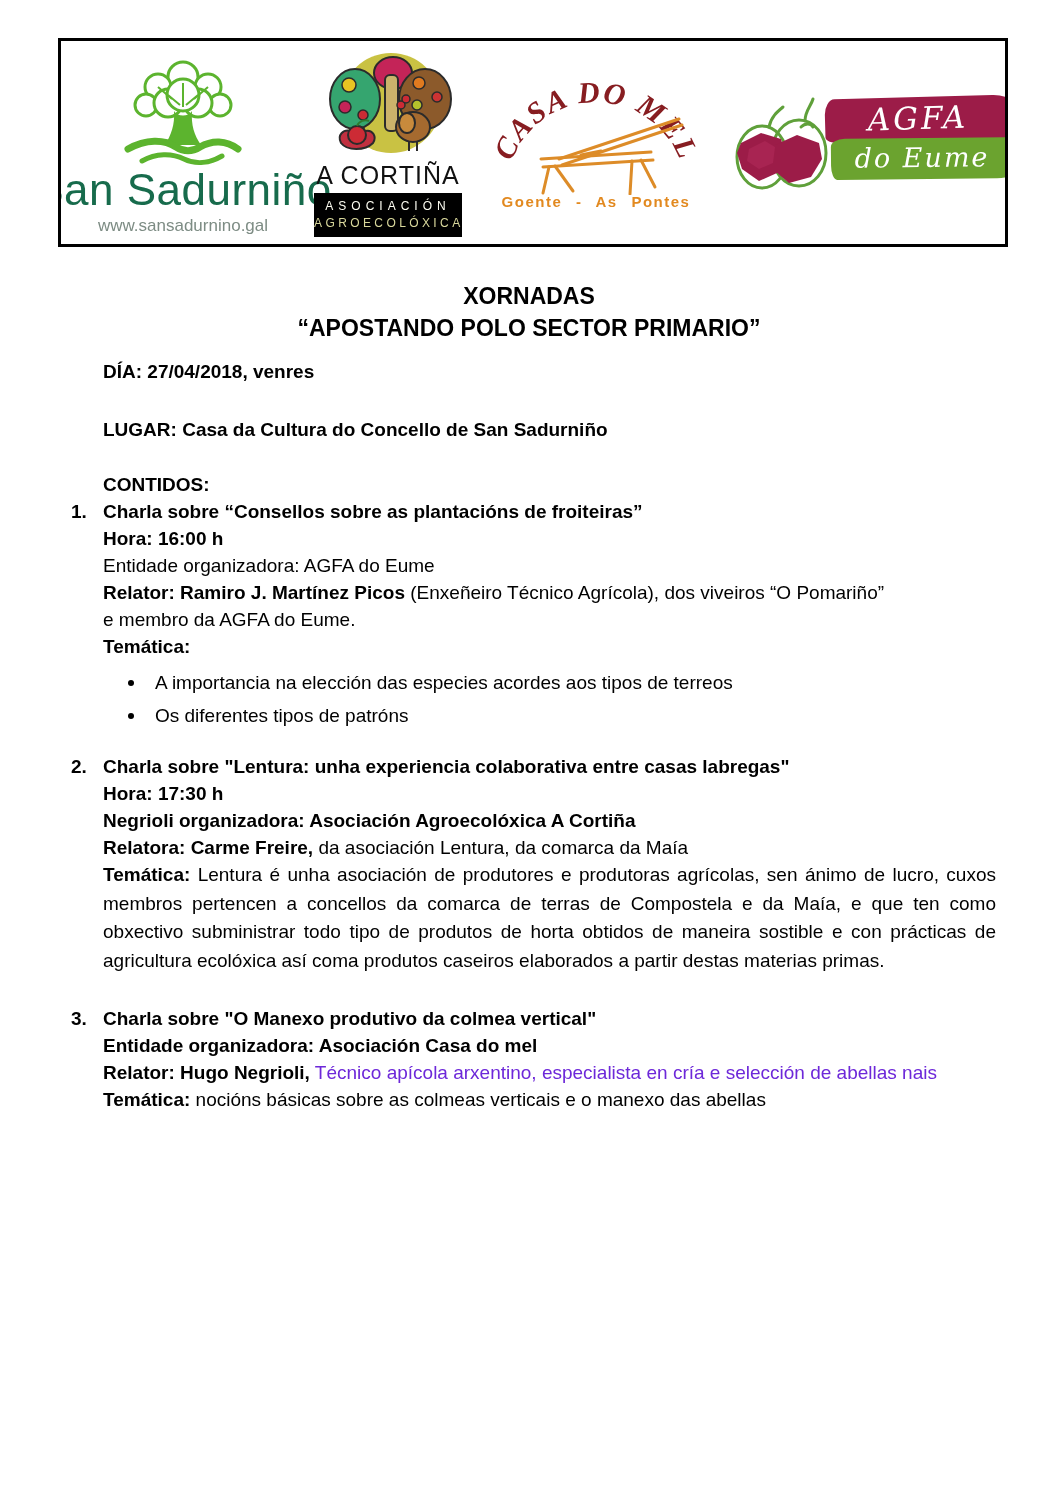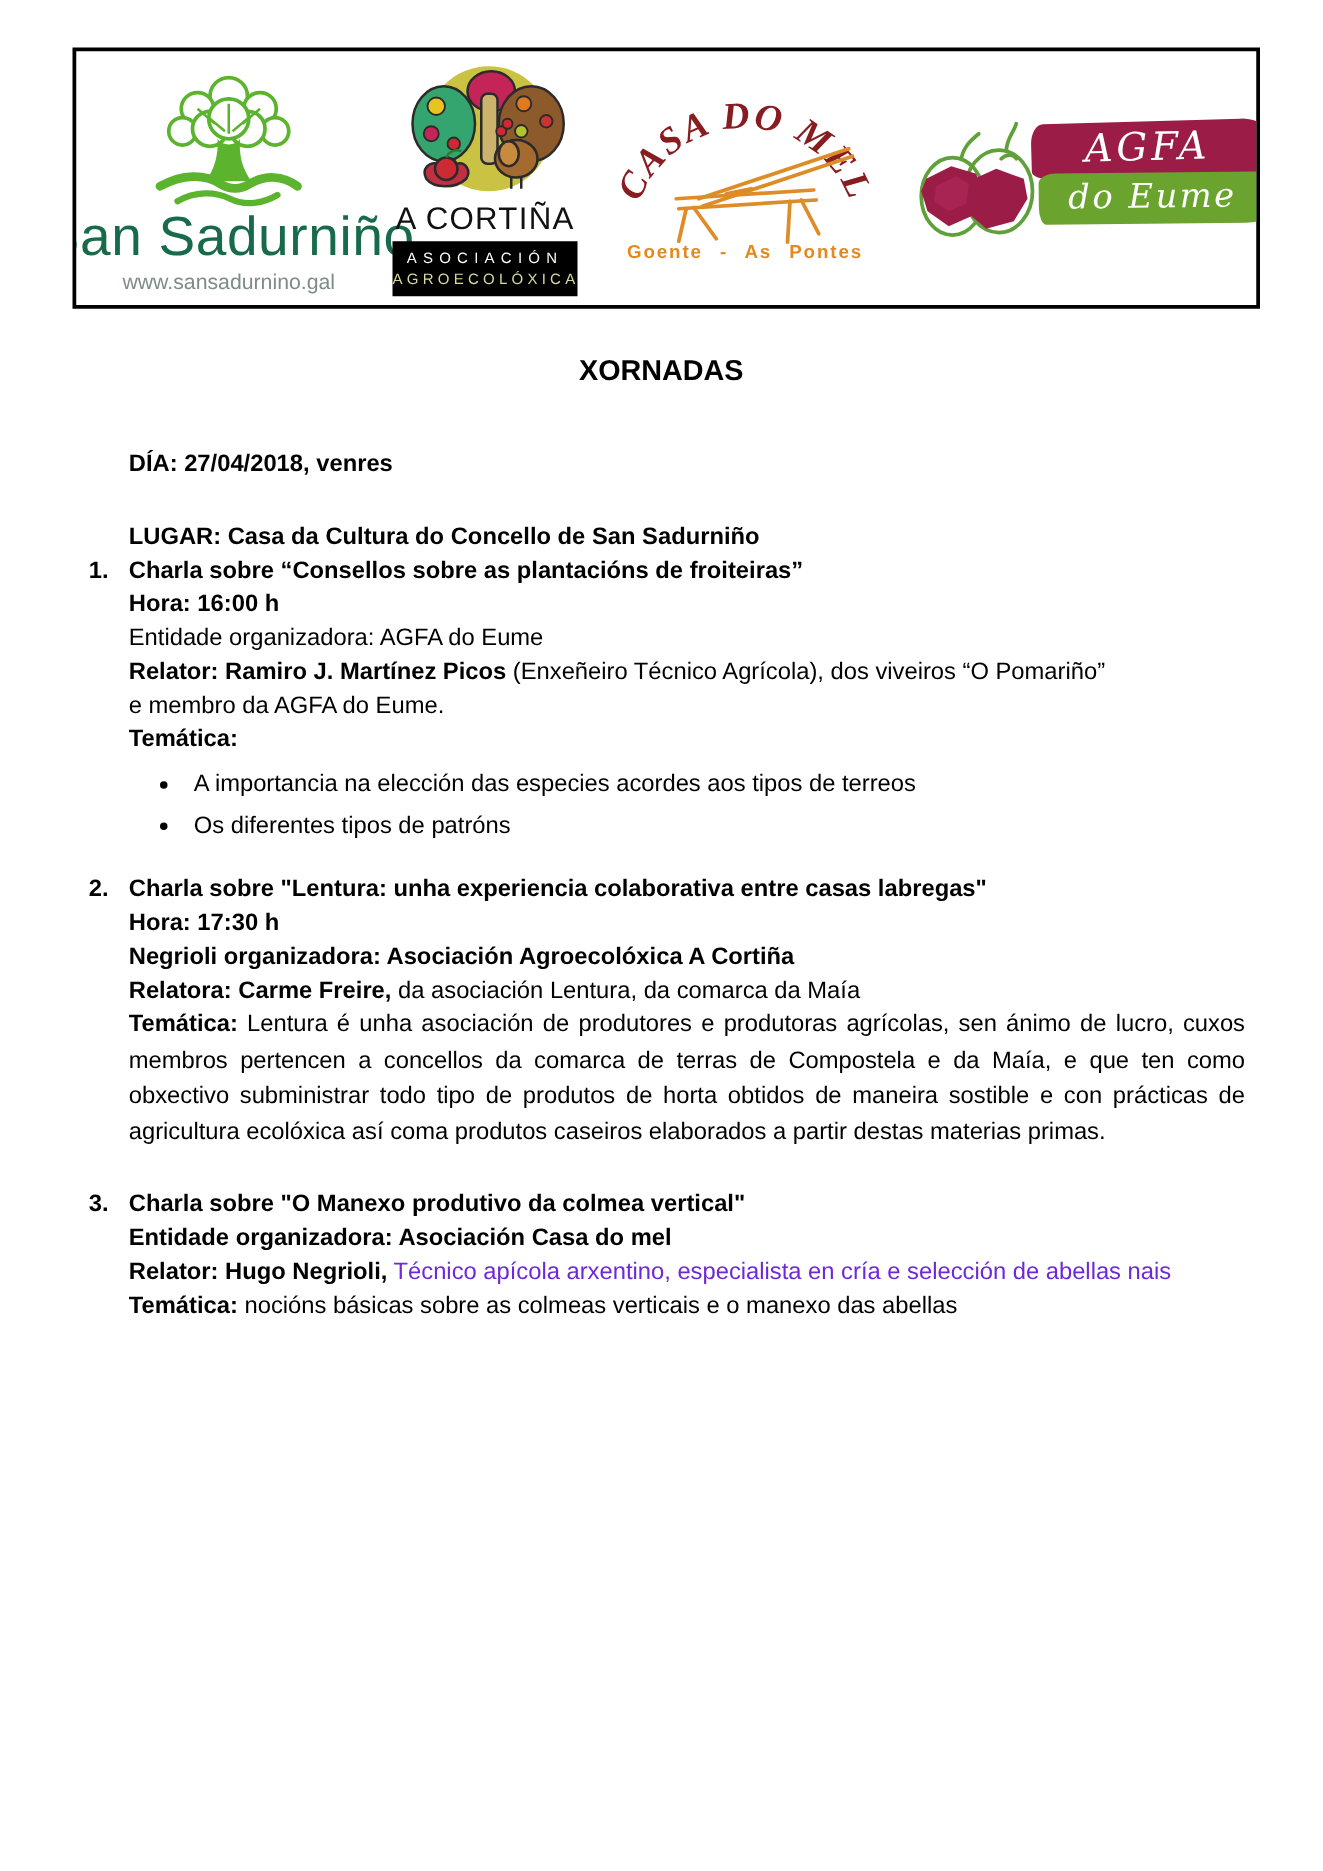--- a/index.html
+++ b/index.html
@@ -158,27 +158,29 @@
       <span>AGFA</span>
     </div>
     <div class="agfa-stroke green">
       <span>do Eume</span>
     </div>
   </div>
 </div>
 
 <div class="doc-title">
   <div>XORNADAS</div>
+  <div>“APOSTANDO POLO SECTOR PRIMARIO”</div>
 </div>
 
 <div class="content">
 
   <div class="meta">
     <div class="dia">DÍA: 27/04/2018, venres</div>
     <div class="lugar">LUGAR: Casa da Cultura do Concello de San Sadurniño</div>
+    <div class="contidos">CONTIDOS:</div>
   </div>
 
   <div class="talk talk-1">
     <div class="num">1.</div>
     <div class="tbody">
       <div class="b">Charla sobre “Consellos sobre as plantacións de froiteiras”</div>
       <div class="b">Hora: 16:00 h</div>
       <div>Entidade organizadora: AGFA do Eume</div>
       <div><span class="b">Relator: </span><span class="b">Ramiro J. Martínez Picos</span><span> (Enxeñeiro Técnico Agrícola), dos viveiros “O Pomariño”</span></div>
       <div>e membro da AGFA do Eume.</div>

